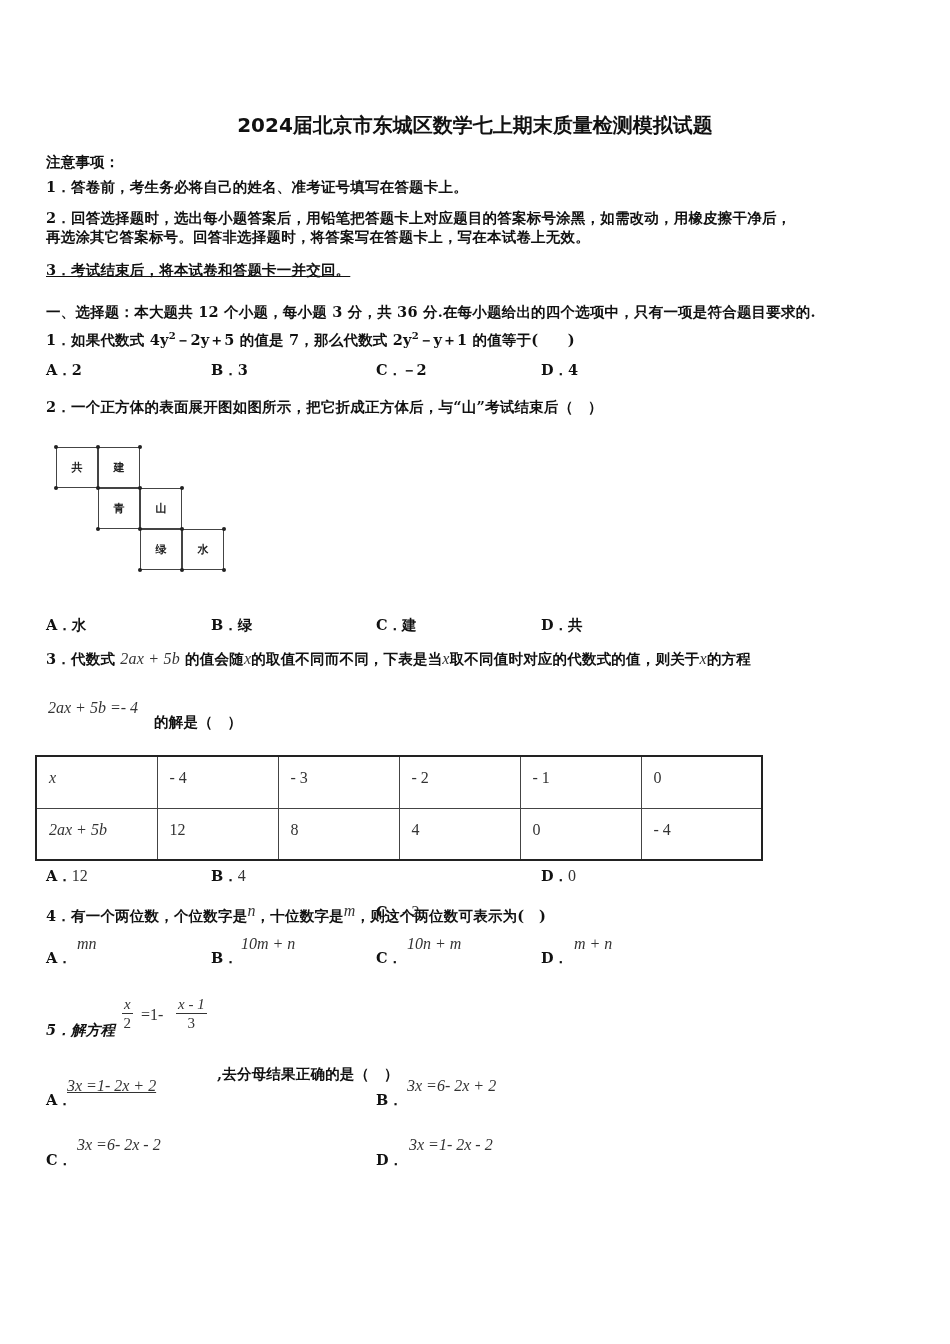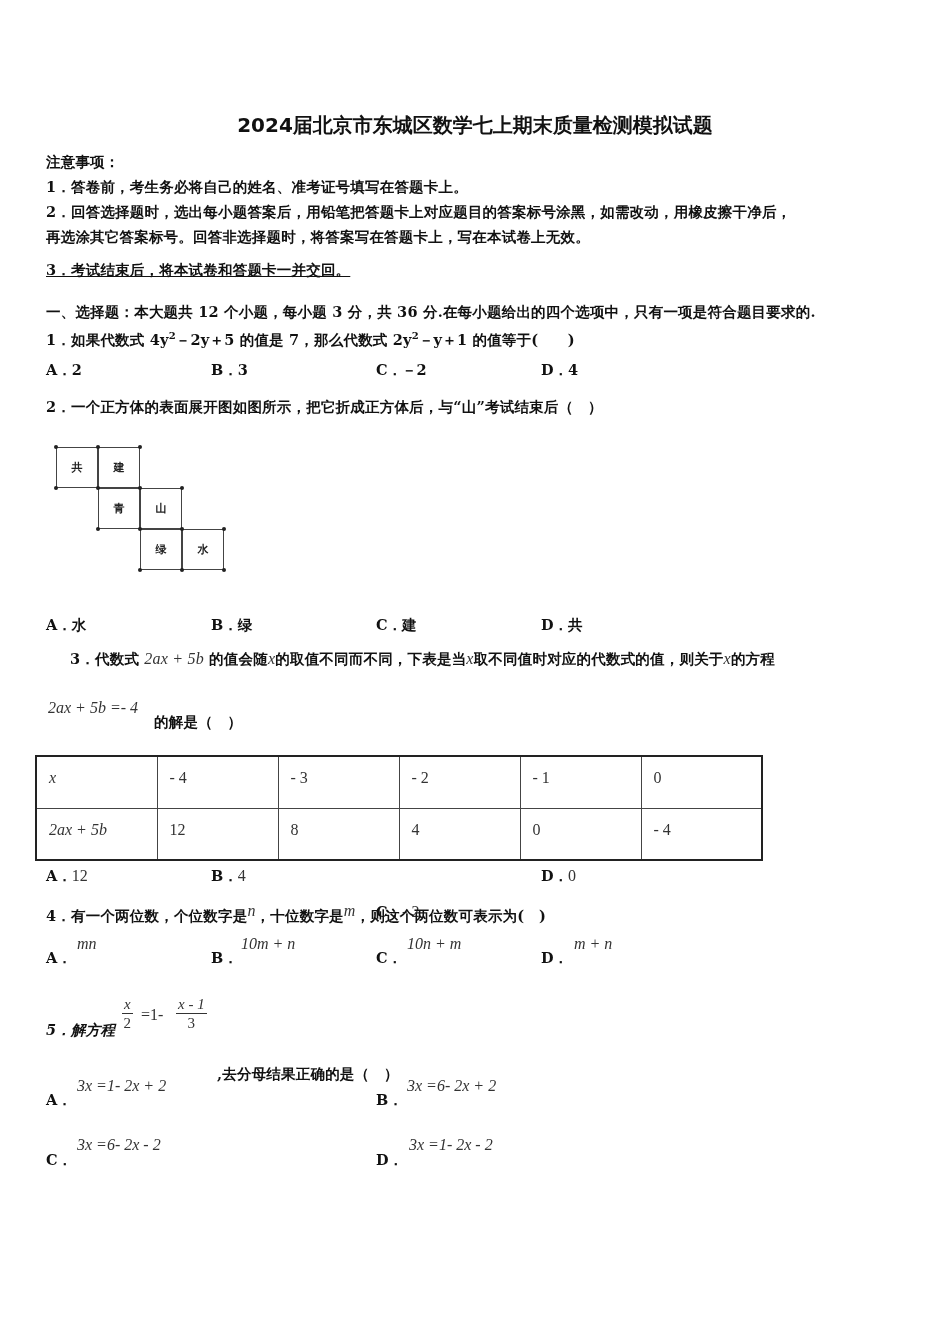--- a/index.html
+++ b/index.html
@@ -34,21 +34,21 @@
           font-family: "Liberation Serif", serif; font-weight: normal; font-size: 15px; color: #333; line-height: 18px; }
   .frac .num { border-bottom: 1px solid #333; padding: 0 2px; }
 </style>
 </head>
 <body>
 
 <div class="abs title">2024届北京市东城区数学七上期末质量检测模拟试题</div>
 
 <div class="abs txt" style="left:46px; top:152px;">注意事项：</div>
 <div class="abs txt" style="left:46px; top:177px;">1．答卷前，考生务必将自己的姓名、准考证号填写在答题卡上。</div>
-<div class="abs txt" style="left:46px; top:202px;">2．回答选择题时，选出每小题答案后，用铅笔把答题卡上对应题目的答案标号涂黑，如需改动，用橡皮擦干净后，</div>
+<div class="abs txt" style="left:46px; top:208px;">2．回答选择题时，选出每小题答案后，用铅笔把答题卡上对应题目的答案标号涂黑，如需改动，用橡皮擦干净后，</div>
 <div class="abs txt" style="left:46px; top:227px;">再选涂其它答案标号。回答非选择题时，将答案写在答题卡上，写在本试卷上无效。</div>
 <div class="abs txt" style="left:46px; top:260px;text-decoration:underline;">3．考试结束后，将本试卷和答题卡一并交回。</div>
 
 <div class="abs txt" style="left:46px; top:302px;">一、选择题：本大题共 12 个小题，每小题 3 分，共 36 分.在每小题给出的四个选项中，只有一项是符合题目要求的.</div>
 
 <div class="abs txt" style="left:46px; top:326px;">
   <span>1．</span><span>如果代数式 4y</span><sup>2</sup><span>－2y＋5 的值是 7，那么代数式 2y</span><sup>2</sup><span>－y＋1 的值等于(　　)</span>
 </div>
 <div class="abs opt" style="left:46px; top:361px;"><span>A．</span><span>2</span></div>
 <div class="abs opt" style="left:211px; top:361px;"><span>B．</span><span>3</span></div>
@@ -80,21 +80,21 @@
   <div class="dot" style="left:82px; top:121px;"></div>
     <div class="dot" style="left:124px; top:121px;"></div>
     <div class="dot" style="left:166px; top:121px;"></div>
 </div>
 
 <div class="abs opt" style="left:46px; top:616px;"><span>A．</span><span>水</span></div>
 <div class="abs opt" style="left:211px; top:616px;"><span>B．</span><span>绿</span></div>
 <div class="abs opt" style="left:376px; top:616px;"><span>C．</span><span>建</span></div>
 <div class="abs opt" style="left:541px; top:616px;"><span>D．</span><span>共</span></div>
 
-<div class="abs txt" style="left:46px; top:649px;margin-left:24px;">
+<div class="abs txt" style="left:46px; top:649px;">
   <span>3．</span><span>代数式</span>
   <span class="math"><i>2ax + 5b</i></span>
   <span>的值会随</span><span class="math"><i>x</i></span><span>的取值不同而不同，下表是当</span><span class="math"><i>x</i></span><span>取不同值时对应的代数式的值，则关于</span><span class="math"><i>x</i></span><span>的方程</span>
 </div>
 <div class="abs math" style="left:48px; top:699px;"><i>2ax + 5b =- 4</i></div>
 <div class="abs txt" style="left:154px; top:712px;">的解是（　）</div>
 
 <table class="vt">
   <tbody>
       <tr>
@@ -145,19 +145,19 @@
 <div class="abs math" style="left:141px; top:1006px;">=1-</div>
 <div class="abs" style="left:176px; top:995px;">
   <span class="frac">
       <span class="num" style="font-style:italic;">x - 1</span>
       <span>3</span>
     </span>
 </div>
 <div class="abs txt" style="left:217px; top:1020px;margin-top:44px;">,去分母结果正确的是（　）</div>
 
 <div class="abs opt" style="left:46px; top:1091px;"><span>A．</span></div>
-<div class="abs math" style="left:77px; top:1077px;"><i>3x =1- 2x + 2</i></div>
+<div class="abs math" style="left:67px; top:1077px;text-decoration:underline;"><i>3x =1- 2x + 2</i></div>
 <div class="abs opt" style="left:376px; top:1091px;"><span>B．</span></div>
 <div class="abs math" style="left:407px; top:1077px;"><i>3x =6- 2x + 2</i></div>
 <div class="abs opt" style="left:46px; top:1151px;"><span>C．</span></div>
 <div class="abs math" style="left:77px; top:1136px;"><i>3x =6- 2x - 2</i></div>
 <div class="abs opt" style="left:376px; top:1151px;"><span>D．</span></div>
 <div class="abs math" style="left:409px; top:1136px;"><i>3x =1- 2x - 2</i></div>
 
 </body></html>

